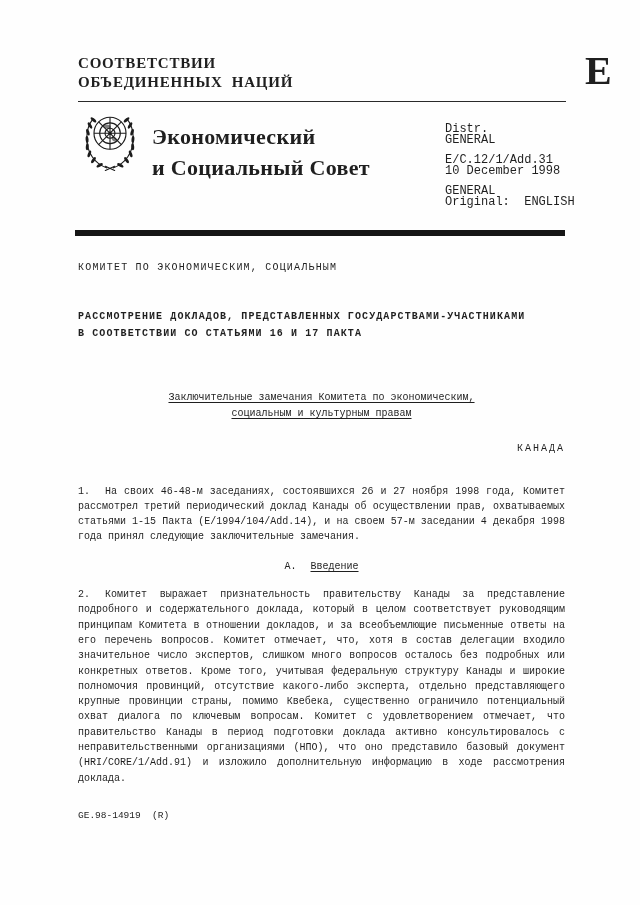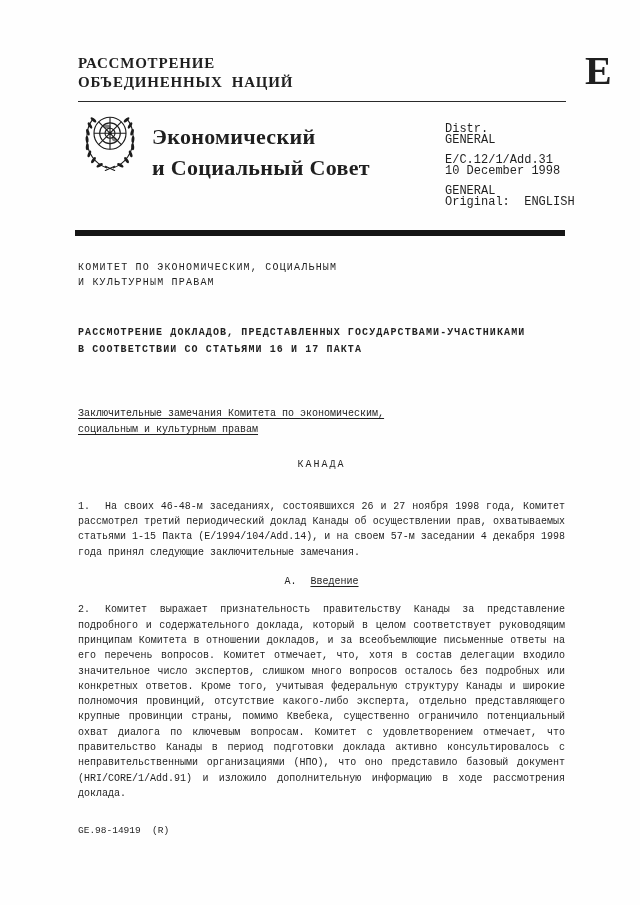--- a/index.html
+++ b/index.html
@@ -47,38 +47,38 @@
   }
   .content {
     position: absolute; left: 78px; top: 260px; width: 487px;
     font-size: 10px; line-height: 15.3px;
   }
   .committee { letter-spacing: 1.2px; margin-bottom: 33px; }
   .title {
     text-align: left; font-weight: bold;
     letter-spacing: 1.1px; line-height: 17px; margin-bottom: 20px;
   }
-  .subtitle { text-align: left; line-height: 16px; margin-bottom: 19px; margin-top: 48px; }
+  .subtitle { text-align: center; line-height: 16px; margin-bottom: 19px; margin-top: 48px; }
   .subtitle .u { text-decoration: underline; text-underline-offset: 2px; }
-  .country { text-align: center; letter-spacing: 2px; margin-bottom: 27px; }
+  .country { text-align: right; letter-spacing: 2px; margin-bottom: 27px; }
   p.para { margin: 0 0 14px 0; text-align: justify; }
   .pnum { display: inline-block; min-width: 27px; }
   .section-head { text-align: center; margin-bottom: 13px; }
   .section-head .st {
     text-decoration: underline; text-underline-offset: 2px; margin-left: 14px;
   }
   .footer { margin-top: 22px; font-size: 9.5px; }
 </style>
 </head>
 <body>
 
 <div class="page">
 
   <div class="org">
-    <div>РАССМОТРЕНИЕ</div>
+    <div>СООТВЕТСТВИИ</div>
     <div>ОБЪЕДИНЕННЫХ&nbsp; НАЦИЙ</div>
   </div>
 
   <div class="doc-letter">E</div>
 
   <div class="rule-thin"></div>
 
   <div class="emblem">
     <svg width="60" height="62" viewBox="0 0 58 60" aria-hidden="true">
       <g fill="none" stroke="#1b1b1b" stroke-width="1.1">
@@ -141,21 +141,20 @@
       <div>Original:&nbsp; ENGLISH</div>
     </div>
   </div>
 
   <div class="rule-thick"></div>
 
   <div class="content">
 
     <div class="committee">
       <div>КОМИТЕТ ПО ЭКОНОМИЧЕСКИМ, СОЦИАЛЬНЫМ</div>
-      <div>И КУЛЬТУРНЫМ ПРАВАМ</div>
     </div>
 
     <div class="title">
       <div>РАССМОТРЕНИЕ ДОКЛАДОВ, ПРЕДСТАВЛЕННЫХ ГОСУДАРСТВАМИ-УЧАСТНИКАМИ</div>
       <div>В СООТВЕТСТВИИ СО СТАТЬЯМИ 16 И 17 ПАКТА</div>
     </div>
 
     <div class="subtitle">
       <div><span class="u">Заключительные замечания Комитета по экономическим,</span></div>
       <div><span class="u">социальным и культурным правам</span></div>

